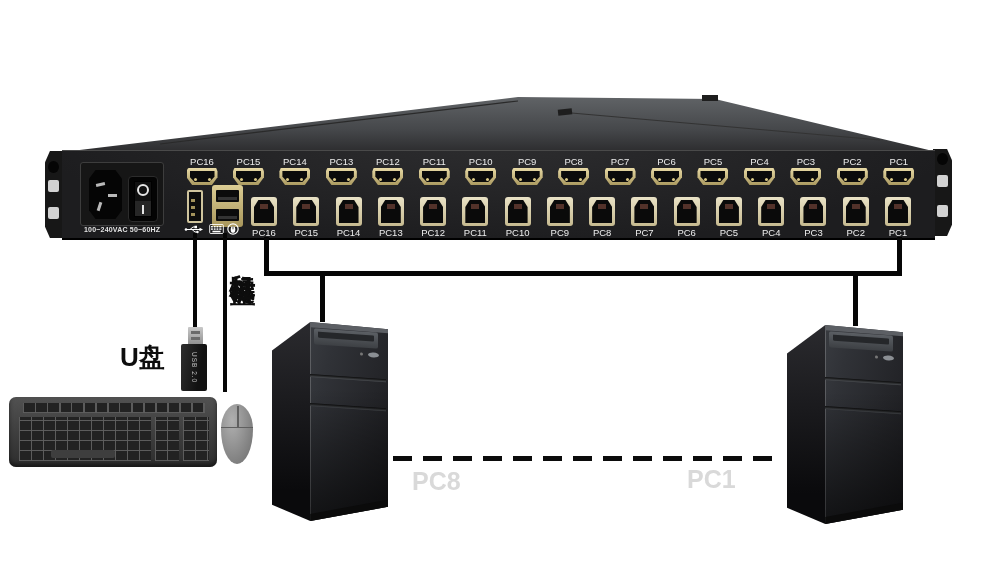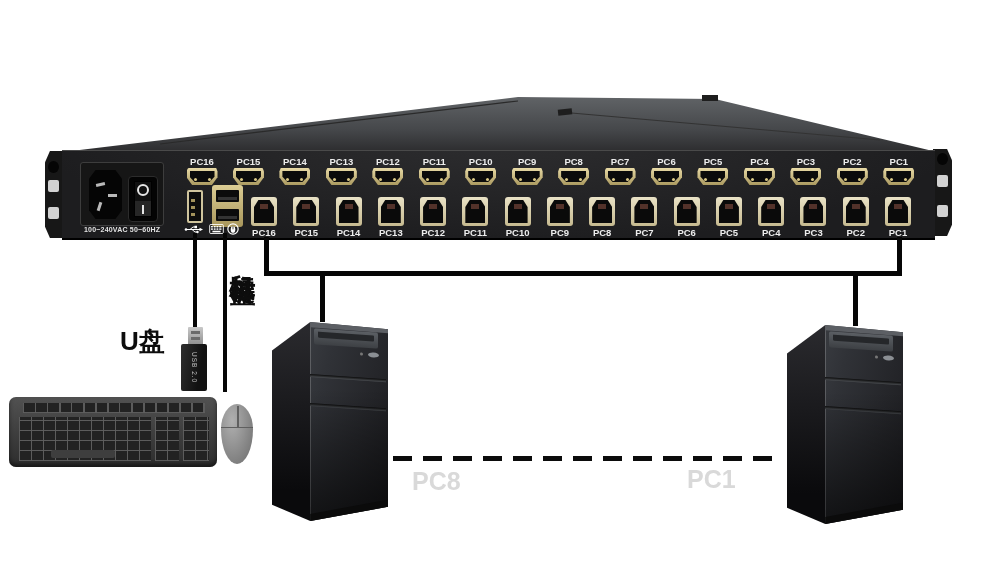--- a/index.html
+++ b/index.html
@@ -54,21 +54,21 @@
               background:linear-gradient(180deg,#dccd94,#a8965b);}
   .usb-a-dual .slot{position:absolute;left:4px;width:23px;height:12px;background:#0b0b0b;border-radius:1px;}
   .usb-a-dual .slot::after{content:"";position:absolute;left:2px;right:2px;bottom:2px;height:3px;background:#333;}
   .usb-a-dual .t{top:5px;} .usb-a-dual .b{top:24px;}
   .console-icon{position:absolute;}
   .icon-usb{left:184px;top:225px;} .icon-kbd{left:209px;top:224px;} .icon-mouse{left:227px;top:223px;}
 
   
   .hdmi-row{position:absolute;left:182px;top:156px;width:737px;display:flex;justify-content:space-between;}
   .hdmi-cell{width:40px;display:flex;flex-direction:column;align-items:center;}
-  .port-label{color:#ededed;font-size:9.5px;font-weight:700;line-height:11px;white-space:nowrap;}
+  .port-label{color:#ededed;font-size:9.5px;font-weight:400;line-height:11px;white-space:nowrap;}
   .hdmi-port{margin-top:1px;width:31px;height:17px;position:relative;border-radius:2px;
              background:linear-gradient(180deg,#e8daa6,#ab9a60);
              clip-path:polygon(4% 0,96% 0,100% 20%,100% 55%,82% 100%,18% 100%,0 55%,0 20%);}
   .hdmi-port .in{position:absolute;left:3px;right:3px;top:3px;bottom:3px;background:#0b0b0b;
              clip-path:polygon(0 0,100% 0,100% 52%,80% 100%,20% 100%,0 52%);}
   .hdmi-port .dot{position:absolute;bottom:4px;left:7px;width:3px;height:3px;border-radius:50%;
              background:#d9c887;box-shadow:14px 0 0 #d9c887;}
   .usbb-row{position:absolute;left:246px;top:197px;width:670px;display:flex;justify-content:space-between;}
   .usbb-cell{width:36px;display:flex;flex-direction:column;align-items:center;}
   .usbb-port{width:26px;height:29px;position:relative;border-radius:3px;
@@ -86,21 +86,21 @@
   .udisk-conn{position:absolute;left:188px;top:327px;width:15px;height:18px;border-radius:1px;
               background:linear-gradient(180deg,#c9c9c9,#8f8f8f);}
   .udisk-conn::after{content:"";position:absolute;left:3px;top:4px;width:9px;height:3px;background:#6a6a6a;
               box-shadow:0 6px 0 #6a6a6a;}
   .udisk-body{position:absolute;left:181px;top:344px;width:26px;height:47px;border-radius:2px;
               background:linear-gradient(100deg,#2e2e2e,#111 70%);display:flex;align-items:center;justify-content:center;}
   .udisk-text{writing-mode:vertical-rl;color:#c0c0c0;font-size:6.5px;letter-spacing:1px;}
 
   
   .callout{position:absolute;color:#0d0d0d;}
-  .lbl-udisk{left:120px;top:324px;font-size:26px;font-weight:600;}
+  .lbl-udisk{left:120px;top:340px;font-size:26px;font-weight:600;}
   .lbl-mk{left:226px;top:253px;font-size:26px;font-weight:700;writing-mode:vertical-rl;
           text-orientation:upright;letter-spacing:2px;}
   .lbl-servers{left:512px;top:394px;font-size:27px;font-weight:700;}
   .faint{position:absolute;font-size:25px;font-weight:600;color:#d9d9d9;}
   .faint-left{left:412px;top:467px;} .faint-right{left:687px;top:465px;}
   .dash-line{position:absolute;left:393px;top:456px;width:382px;height:5px;
              background:repeating-linear-gradient(90deg,#0b0b0b 0 19px,transparent 19px 30px);}
 
   
   .keyboard{position:absolute;left:9px;top:397px;width:208px;height:70px;border-radius:7px;

